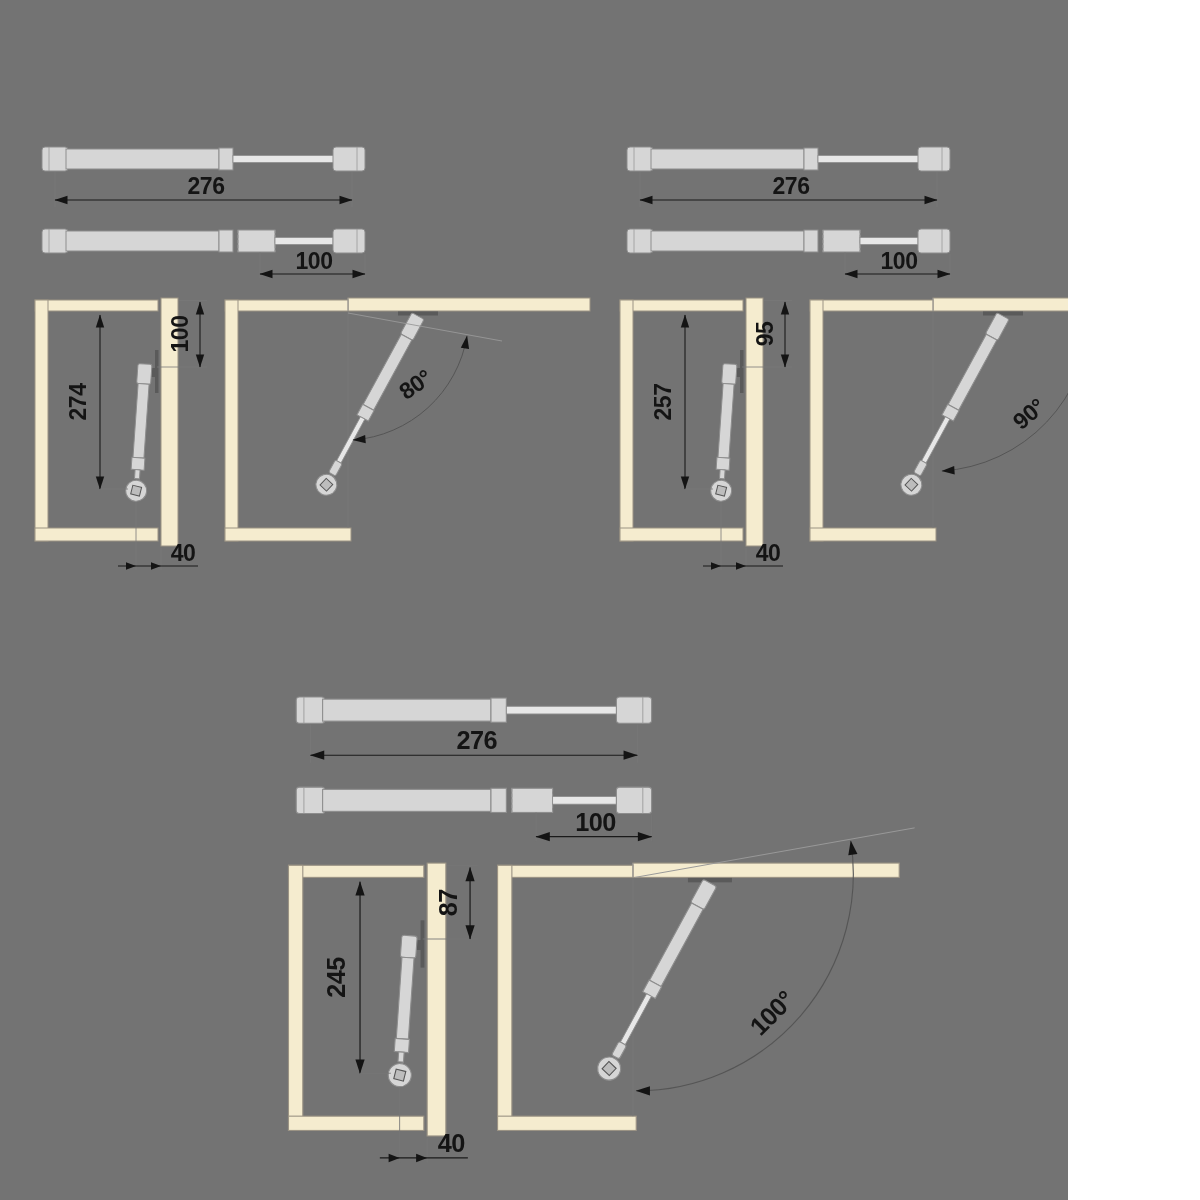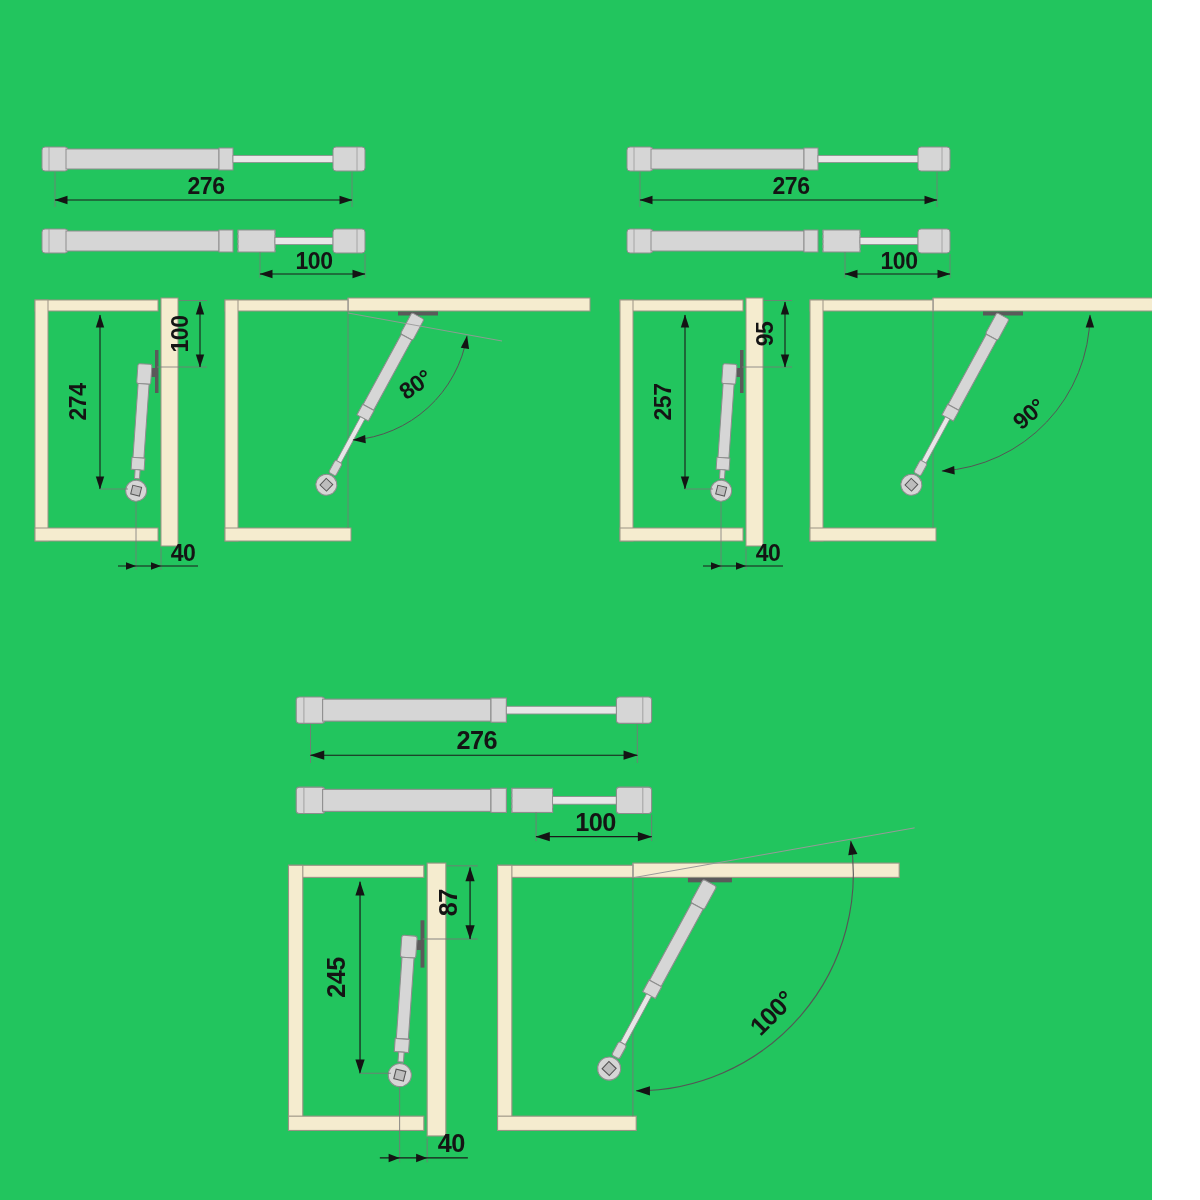--- a/index.html
+++ b/index.html
@@ -1,16 +1,16 @@
 <!DOCTYPE html>
 <html><head>
 <meta charset="utf-8">
 <style>
   html,body{margin:0;padding:0;background:#ffffff;}
-  .canvas{position:relative;width:1152px;height:1200px;background:#22c55e;overflow:hidden;
+  .canvas{position:relative;width:1068px;height:1200px;background:#737373;overflow:hidden;
           font-family:"Liberation Sans", sans-serif;}
   .fig{position:absolute;}
   #fig-0{left:30px;top:128px;width:578px;height:458px;}
   #fig-1{left:615px;top:128px;width:578px;height:458px;}
   #fig-2{left:283px;top:676px;width:636px;height:504px;}
   svg{display:block;}
   .wood{fill:#f5eccf;stroke:#9b9384;stroke-width:1;}
   .metal{fill:#d6d6d6;stroke:#8d8d8d;stroke-width:1;}
   .rod{fill:#e7e7e7;stroke:#8d8d8d;stroke-width:0.8;}
   .mline{stroke:#9a9a9a;stroke-width:0.8;}

